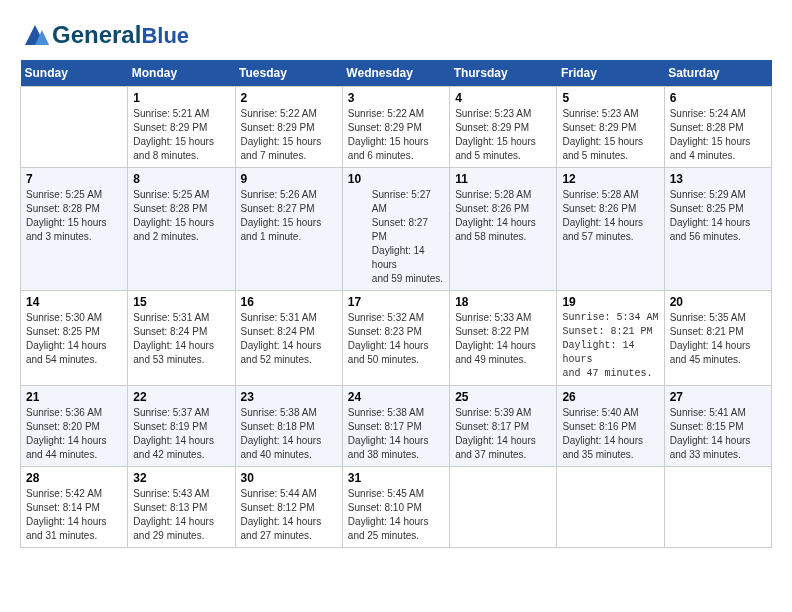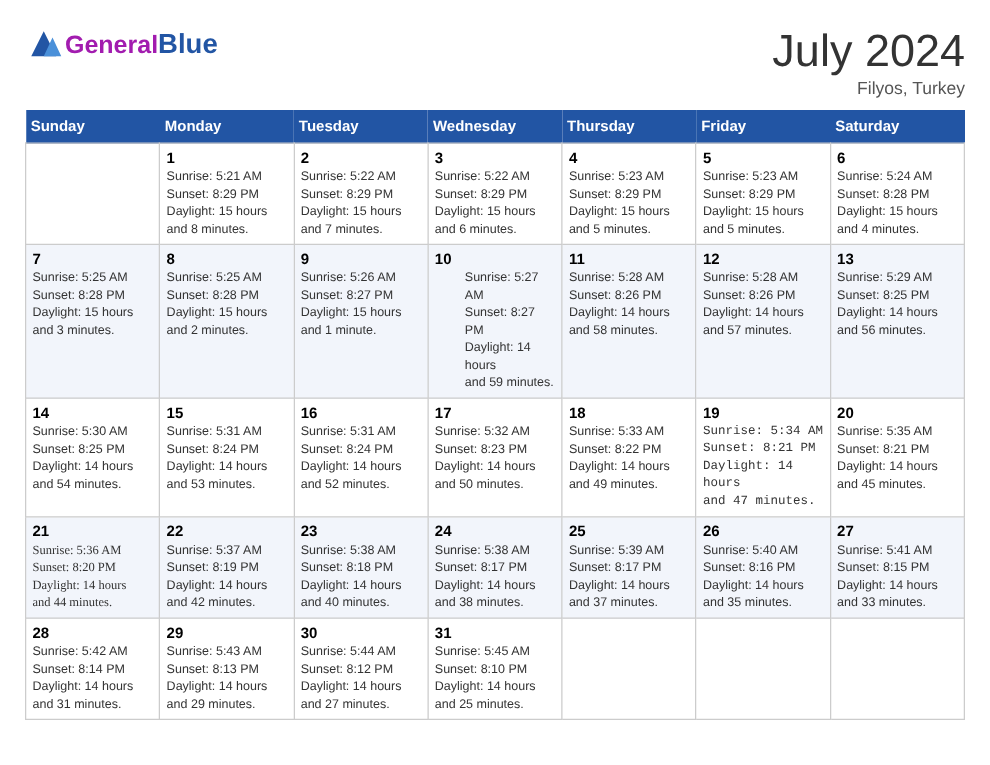--- a/index.html
+++ b/index.html
@@ -15,23 +15,23 @@
       justify-content: space-between;
       align-items: flex-start;
       margin-bottom: 10px;
     }
     .logo {
       display: flex;
       align-items: center;
       gap: 4px;
     }
     .logo-text-general {
-      font-size: 20px;
+      font-size: 24px;
       font-weight: bold;
-      color: #a21caf;
+      color: #0c4a6e;
     }
     .logo-text-blue {
       font-size: 22px;
       font-weight: bold;
       color: #2255a4;
     }
     .title-block {
       text-align: right;
     }
     .month-year {
@@ -96,24 +96,20 @@
         <svg width="30" height="30" viewBox="0 0 30 30">
           <polygon points="5,25 15,5 25,25" fill="#2255a4"></polygon>
           <polygon points="15,25 22,10 29,25" fill="#4a90d9"></polygon>
         </svg>
       </div>
       <div>
         <span class="logo-text-general">General</span><span class="logo-text-blue">Blue</span>
       </div>
     </div>
   </div>
-  <div class="title-block">
-    <div class="month-year">July 2024</div>
-    <div class="location">Filyos, Turkey</div>
-  </div>
 </div>
 
 <table>
   <thead>
     <tr>
     <th>Sunday</th>
         <th>Monday</th>
         <th>Tuesday</th>
         <th>Wednesday</th>
         <th>Thursday</th>
@@ -265,21 +261,21 @@
           <div class="day-number">20</div>
           <div class="day-info" style="white-space: pre-line;">Sunrise: 5:35 AM
 Sunset: 8:21 PM
 Daylight: 14 hours
 and 45 minutes.</div>
         </td>
       </tr>
       <tr>
         <td>
           <div class="day-number">21</div>
-          <div class="day-info" style="white-space: pre-line; font-family: Liberation Serif, serif;">Sunrise: 5:36 AM
+          <div class="day-info" style="white-space: pre-line;">Sunrise: 5:36 AM
 Sunset: 8:20 PM
 Daylight: 14 hours
 and 44 minutes.</div>
         </td>
         <td>
           <div class="day-number">22</div>
           <div class="day-info" style="white-space: pre-line;">Sunrise: 5:37 AM
 Sunset: 8:19 PM
 Daylight: 14 hours
 and 42 minutes.</div>
@@ -322,21 +318,21 @@
       </tr>
       <tr>
         <td>
           <div class="day-number">28</div>
           <div class="day-info" style="white-space: pre-line;">Sunrise: 5:42 AM
 Sunset: 8:14 PM
 Daylight: 14 hours
 and 31 minutes.</div>
         </td>
         <td>
-          <div class="day-number">29</div>
+          <div class="day-number">32</div>
           <div class="day-info" style="white-space: pre-line;">Sunrise: 5:43 AM
 Sunset: 8:13 PM
 Daylight: 14 hours
 and 29 minutes.</div>
         </td>
         <td>
           <div class="day-number">30</div>
           <div class="day-info" style="white-space: pre-line;">Sunrise: 5:44 AM
 Sunset: 8:12 PM
 Daylight: 14 hours

